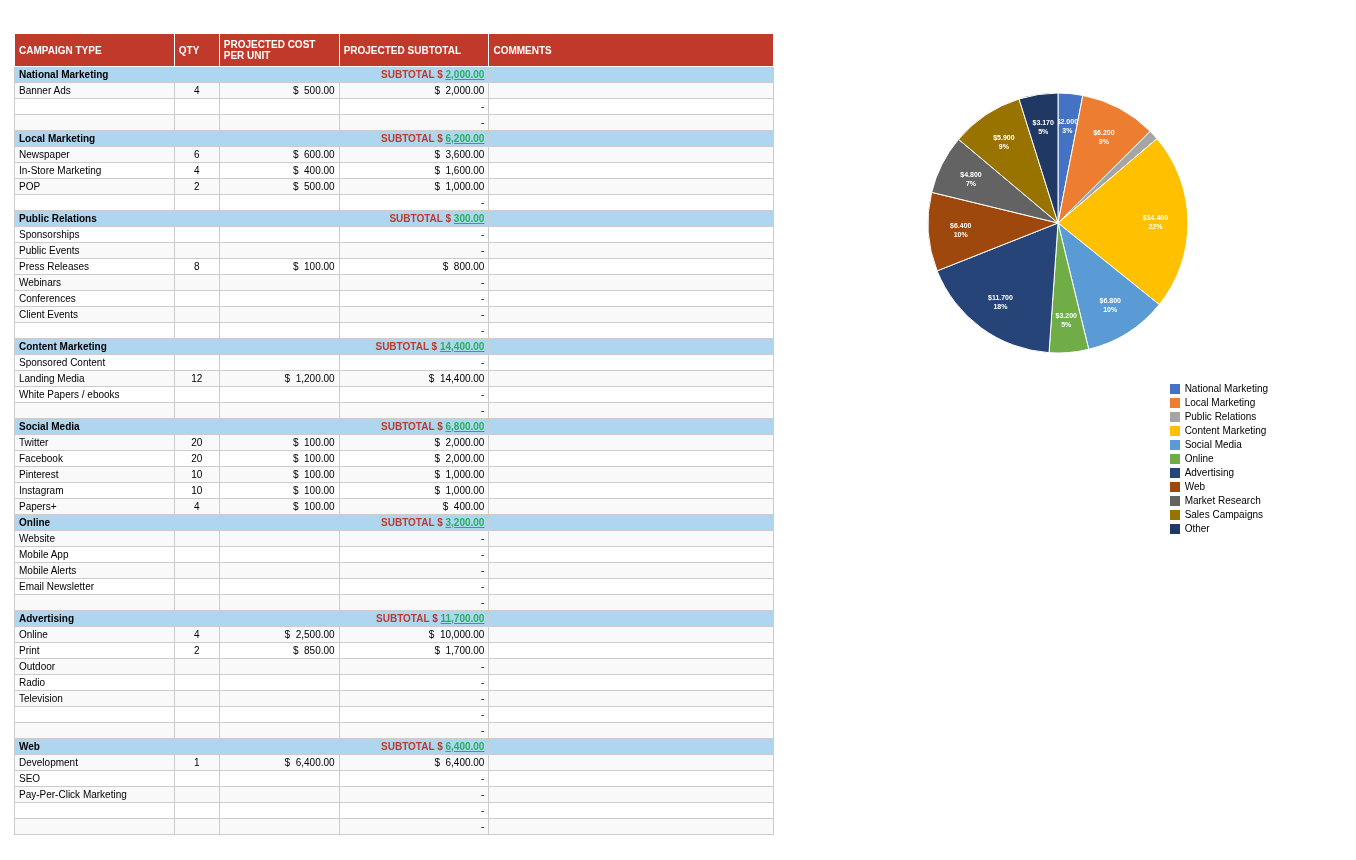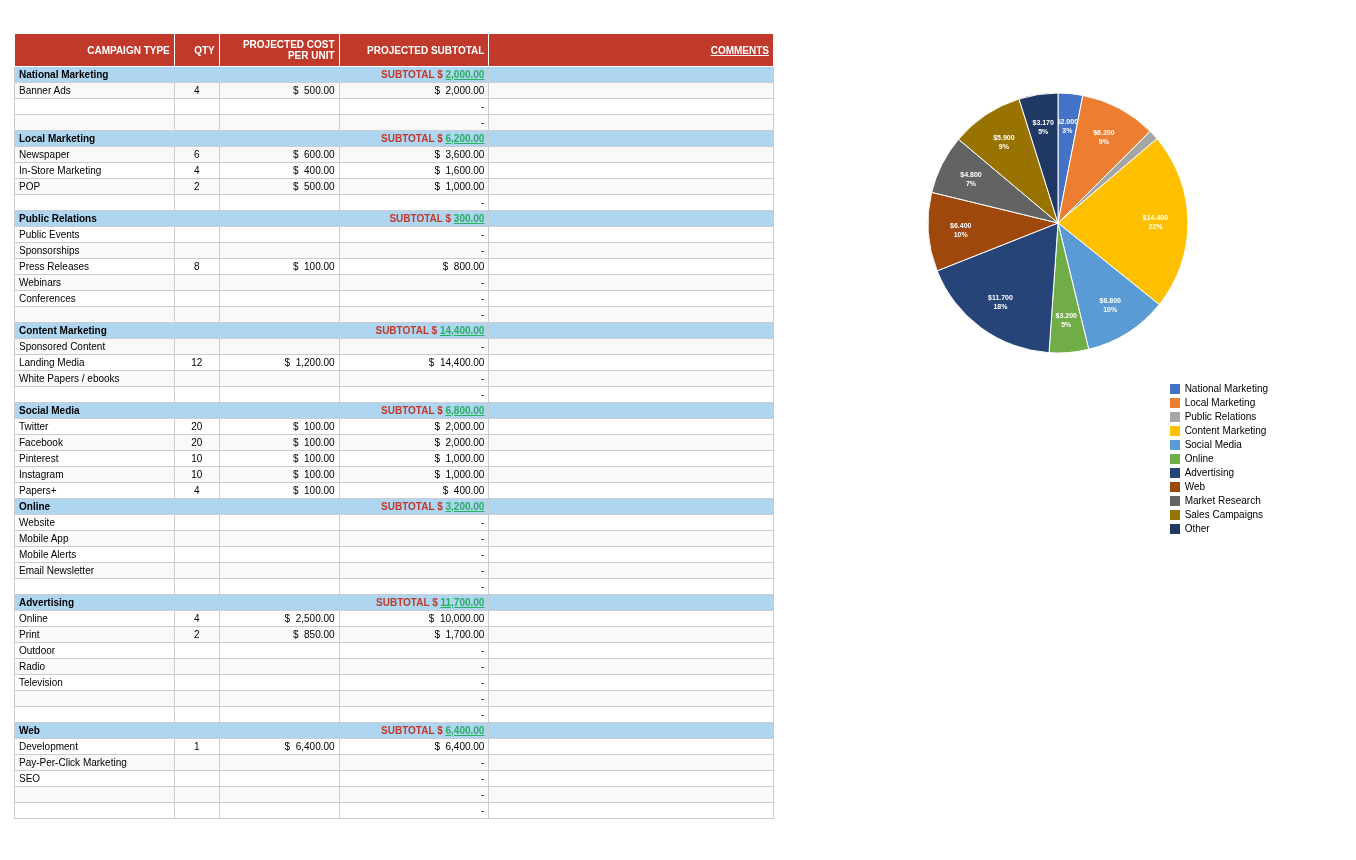--- a/index.html
+++ b/index.html
@@ -14,31 +14,31 @@
     .content-area { display: flex; gap: 0; }
 
     .table-section { flex: 0 0 760px; }
 
     table { width: 760px; border-collapse: collapse; font-size: 10px; }
 
     .header-row th { 
       background: #c0392b; 
       color: #fff; 
       font-weight: bold; 
-      text-align: right; 
+      text-align: left; 
       padding: 5px 4px; 
       border: 1px solid #fff;
       font-size: 10px;
       text-transform: uppercase;
     }
     .header-row th.campaign-col { width: 160px; }
     .header-row th.qty-col { width: 45px; }
     .header-row th.cost-col { width: 120px; }
     .header-row th.subtotal-col { width: 150px; }
-    .header-row th.comments-col { width: 285px; text-decoration: underline; }
+    .header-row th.comments-col { width: 285px; }
 
     tr td { border: 1px solid #ccc; padding: 2px 4px; }
 
     .category-row td { background: #aed6f1; font-weight: bold; font-size: 10px; }
     .subtotal-label { color: #c0392b; font-weight: bold; font-size: 10px; }
     .subtotal-value { color: #27ae60; font-weight: bold; font-size: 10px; text-decoration: underline; }
 
     .data-row td { background: #fff; }
     .data-row:nth-child(even) td { background: #f9f9f9; }
 
@@ -141,28 +141,28 @@
       <td class="money">-</td>
       <td></td>
     </tr>
             <tr class="category-row">
               <td colspan="2" class="name-col"><strong>Public Relations</strong></td>
               <td></td>
               <td class="money"><span class="subtotal-label">SUBTOTAL</span> <span class="subtotal-label">$</span> <span class="subtotal-value">300.00</span></td>
               <td></td>
             </tr>
             <tr class="data-row">
+      <td class="name-col">Sponsorships</td>
+      <td class="qty"></td>
+      <td class="money"></td>
+      <td class="money">-</td>
+      <td></td>
+    </tr>
+            <tr class="data-row">
       <td class="name-col">Public Events</td>
-      <td class="qty"></td>
-      <td class="money"></td>
-      <td class="money">-</td>
-      <td></td>
-    </tr>
-            <tr class="data-row">
-      <td class="name-col">Sponsorships</td>
       <td class="qty"></td>
       <td class="money"></td>
       <td class="money">-</td>
       <td></td>
     </tr>
             <tr class="data-row">
       <td class="name-col">Press Releases</td>
       <td class="qty">8</td>
       <td class="money">$ &nbsp;100.00</td>
       <td class="money">$ &nbsp;800.00</td>
@@ -170,20 +170,27 @@
     </tr>
             <tr class="data-row">
       <td class="name-col">Webinars</td>
       <td class="qty"></td>
       <td class="money"></td>
       <td class="money">-</td>
       <td></td>
     </tr>
             <tr class="data-row">
       <td class="name-col">Conferences</td>
+      <td class="qty"></td>
+      <td class="money"></td>
+      <td class="money">-</td>
+      <td></td>
+    </tr>
+            <tr class="data-row">
+      <td class="name-col">Client Events</td>
       <td class="qty"></td>
       <td class="money"></td>
       <td class="money">-</td>
       <td></td>
     </tr>
             <tr class="data-row">
       <td class="name-col"></td>
       <td class="qty"></td>
       <td class="money"></td>
       <td class="money">-</td>
@@ -367,28 +374,28 @@
               <td></td>
             </tr>
             <tr class="data-row">
       <td class="name-col">Development</td>
       <td class="qty">1</td>
       <td class="money">$ &nbsp;6,400.00</td>
       <td class="money">$ &nbsp;6,400.00</td>
       <td></td>
     </tr>
             <tr class="data-row">
+      <td class="name-col">SEO</td>
+      <td class="qty"></td>
+      <td class="money"></td>
+      <td class="money">-</td>
+      <td></td>
+    </tr>
+            <tr class="data-row">
       <td class="name-col">Pay-Per-Click Marketing</td>
-      <td class="qty"></td>
-      <td class="money"></td>
-      <td class="money">-</td>
-      <td></td>
-    </tr>
-            <tr class="data-row">
-      <td class="name-col">SEO</td>
       <td class="qty"></td>
       <td class="money"></td>
       <td class="money">-</td>
       <td></td>
     </tr>
             <tr class="data-row">
       <td class="name-col"></td>
       <td class="qty"></td>
       <td class="money"></td>
       <td class="money">-</td>

